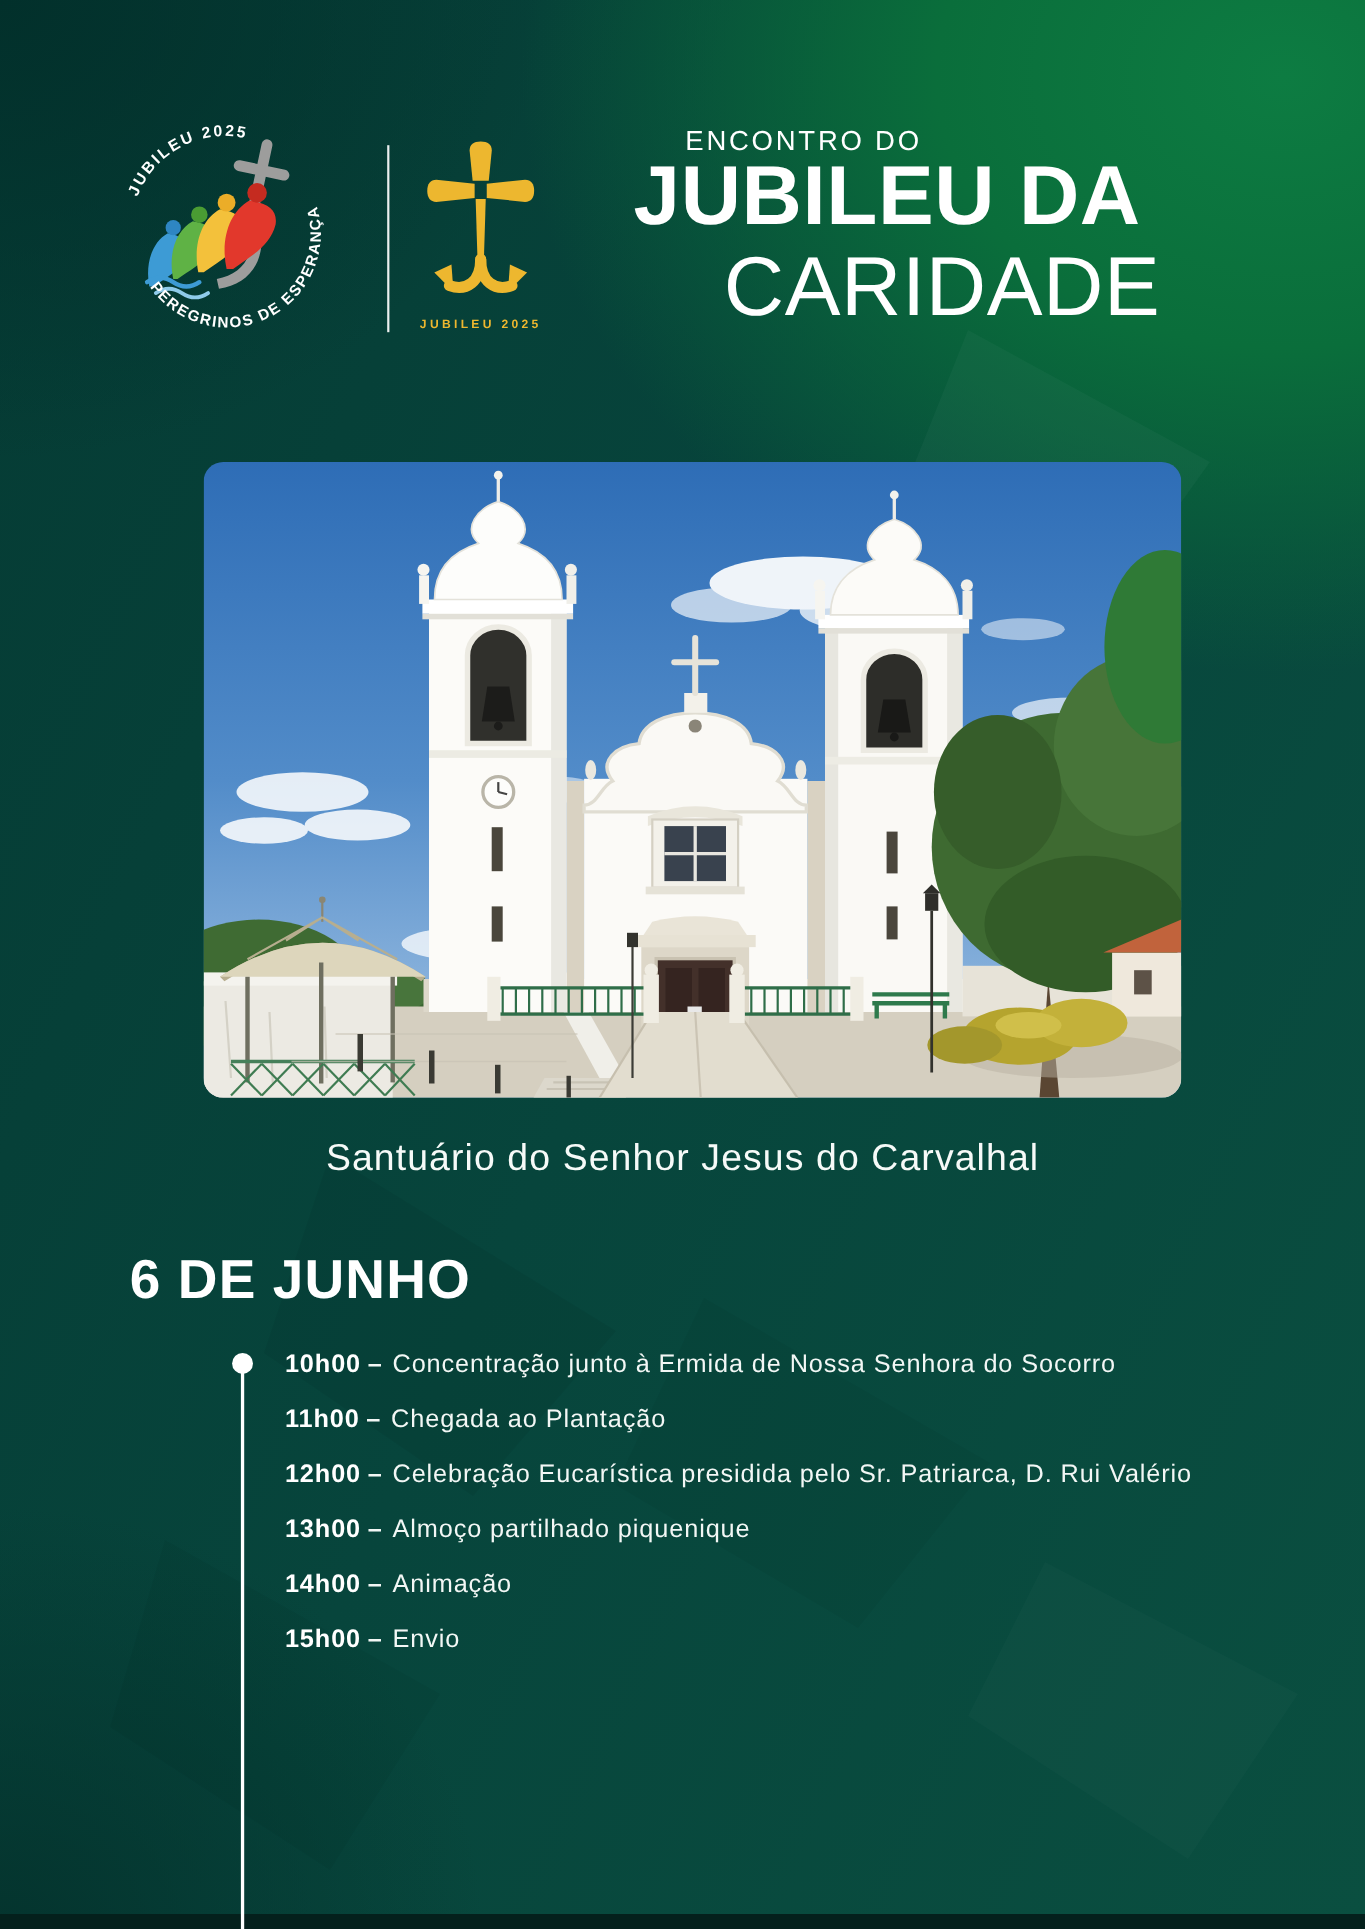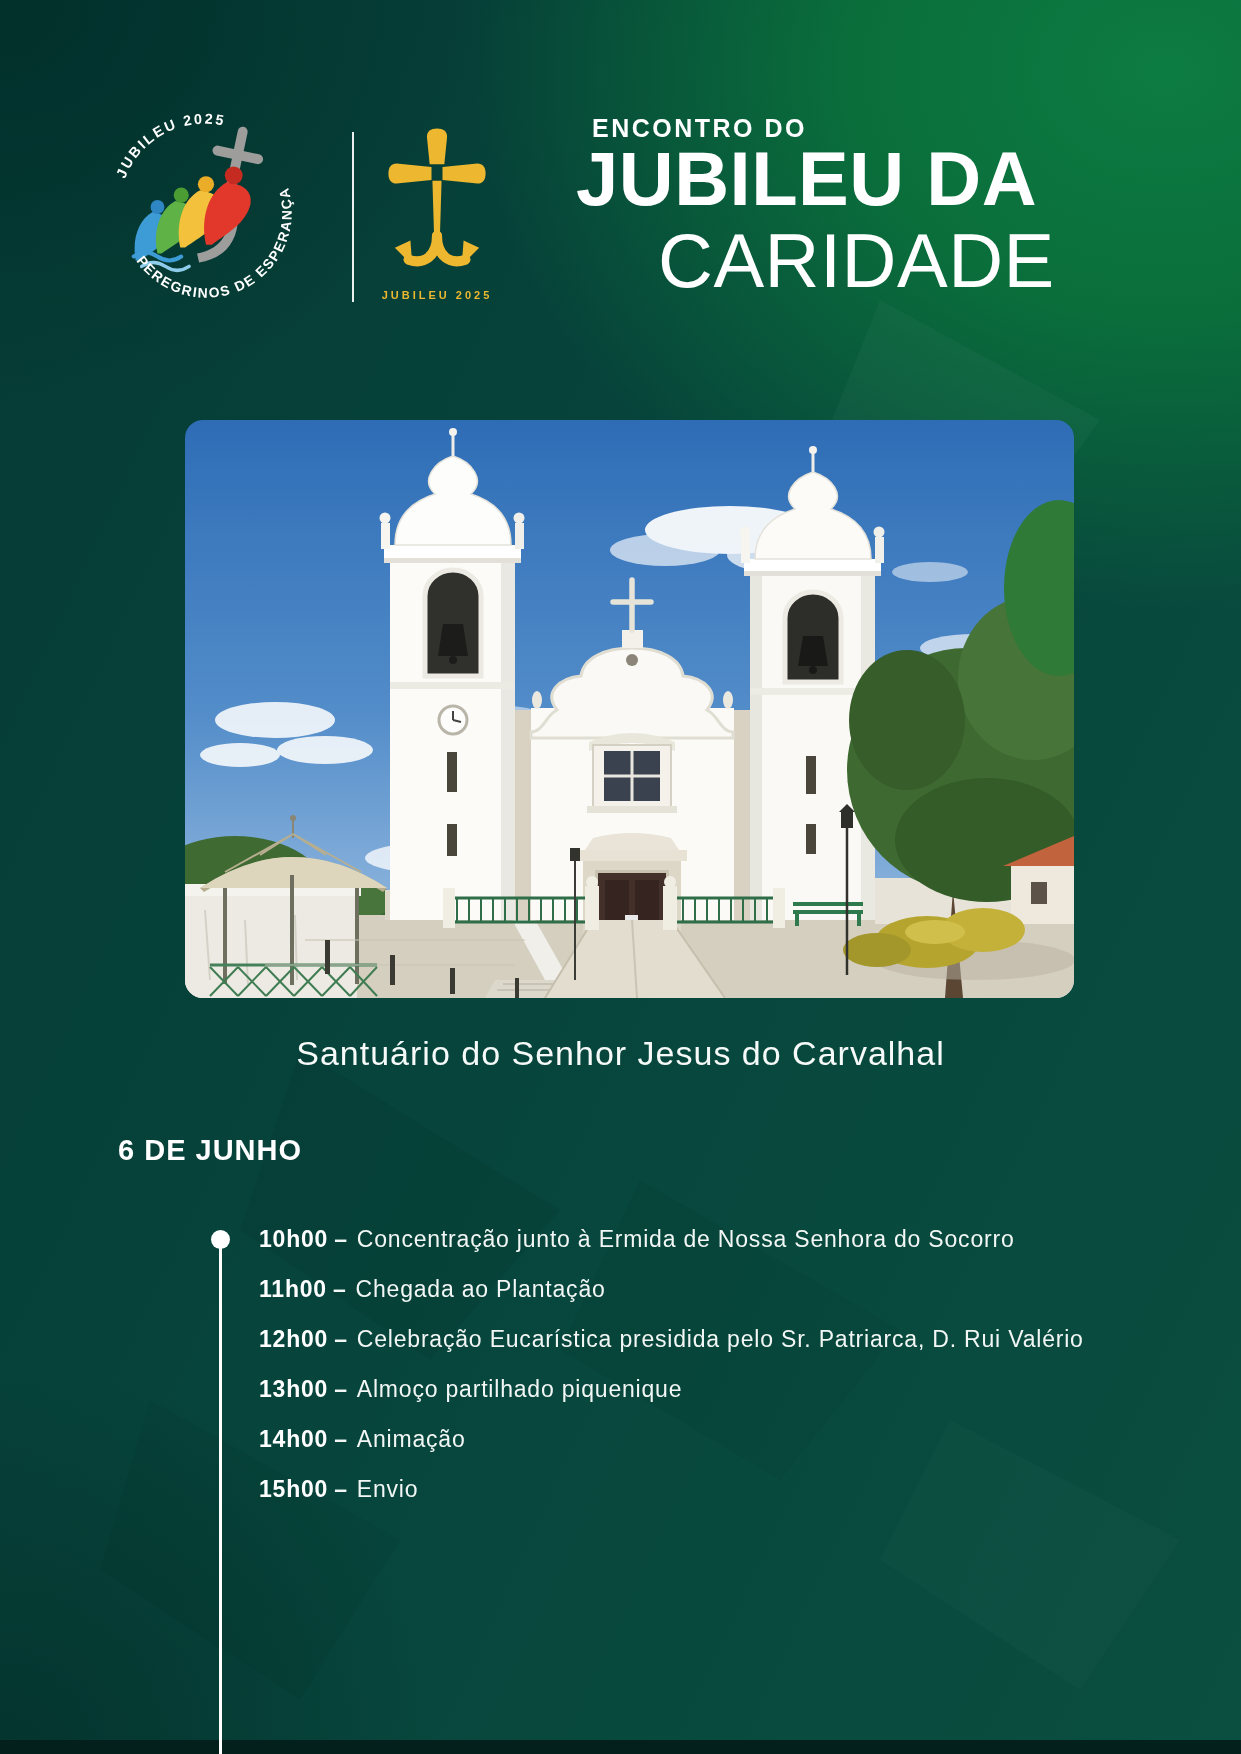--- a/index.html
+++ b/index.html
@@ -17,32 +17,32 @@
 
   
   .badge-logo { position:absolute; left:106px; top:110px; width:198px; height:198px; }
   .divider { position:absolute; left:352px; top:132px; width:2px; height:170px; background:rgba(255,255,255,0.92); }
   .anchor-block { position:absolute; left:366px; top:122px; width:142px; text-align:center; }
   .anchor-block svg { width:110px; height:158px; display:block; margin:0 auto; }
   .anchor-caption { margin-top:9px; font-size:11px; font-weight:bold; letter-spacing:3px; color:#EDB72F; white-space:nowrap; }
 
   
   .title-block { position:absolute; left:576px; top:116px; line-height:1; }
-  .title-kicker { margin-left:16px; font-size:25px; font-weight:bold; letter-spacing:2.5px; }
+  .title-kicker { margin-left:47px; font-size:25px; font-weight:normal; letter-spacing:2.5px; }
   .title-line1 { font-size:76px; font-weight:bold; letter-spacing:0.5px; }
   .title-line2 { margin-top:6px; margin-left:82px; font-size:76px; font-weight:normal; letter-spacing:0.5px; }
 
   
   .photo { position:absolute; left:185px; top:420px; width:889px; height:578px; border-radius:18px; overflow:hidden; }
   .photo svg { display:block; width:889px; height:578px; }
   .photo-caption { position:absolute; left:0; top:1034px; width:1241px; text-align:center;
     font-size:34px; letter-spacing:1px; color:#f6faf8; }
 
   
-  .date-heading { position:absolute; left:118px; top:1134px; font-size:29px; font-weight:bold; letter-spacing:1px; }
+  .date-heading { position:absolute; left:118px; top:1134px; font-size:50px; font-weight:bold; letter-spacing:1px; }
   .timeline-line { position:absolute; left:219px; top:1239px; width:3px; height:515px; background:#fff; z-index:3; }
   .timeline-dot { position:absolute; left:211px; top:1230px; width:19px; height:19px; border-radius:50%; background:#fff; z-index:3; }
   .schedule { position:absolute; left:259px; top:1222px; width:856px; }
   .sched-item { margin:0 0 15px 0; font-size:23px; line-height:35px; letter-spacing:0.8px; color:#f2f7f5; }
   .sched-time { font-weight:bold; color:#ffffff; }
   .sched-sep { font-weight:bold; margin:0 9px 0 6px; }
   .sched-text { white-space:pre-line; }
 
   .bottom-bar { position:absolute; left:0; bottom:0; width:100%; height:14px; background:#04201c; z-index:2; }
 </style>

